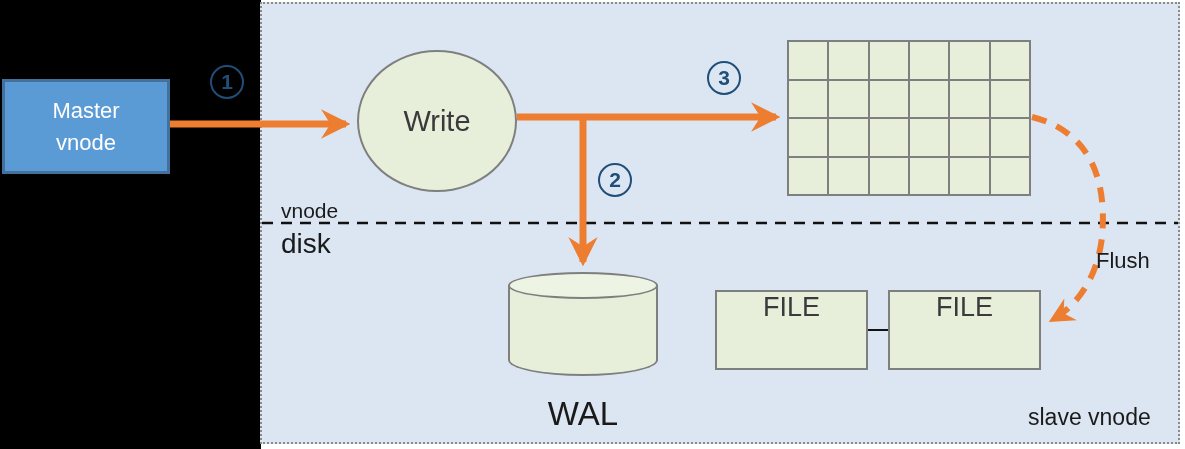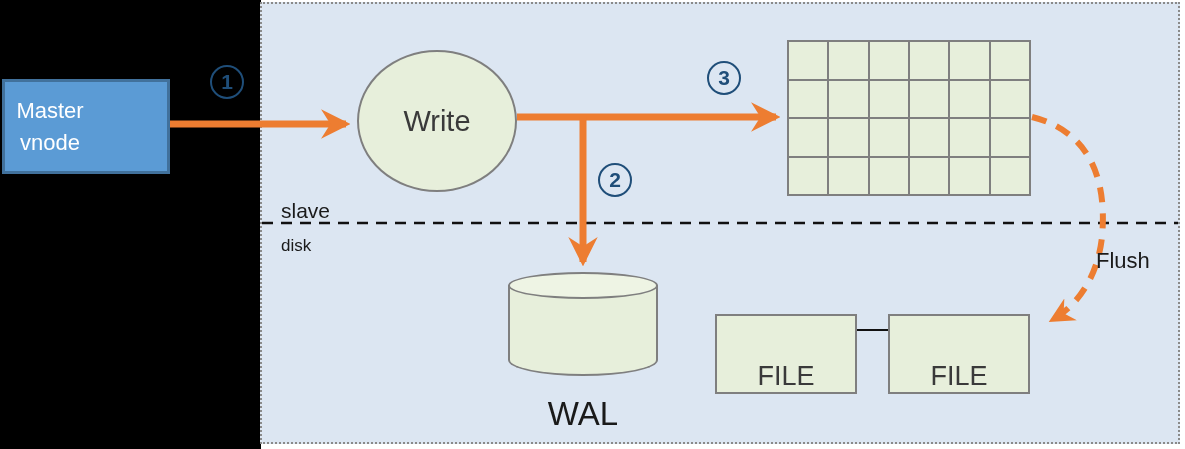--- a/index.html
+++ b/index.html
@@ -48,21 +48,21 @@
   .stroke-divider { stroke: #111; stroke-width: 2.5; fill: none; stroke-dasharray: 11 8; }
   .stroke-conn { stroke: #111; stroke-width: 2; fill: none; }
   .ah-fill { fill: var(--orange); }
 
   .master-box {
     position: absolute;
     left: 2px; top: 79px;
     width: 168px; height: 95px;
     background: var(--master-fill);
     border: 3px solid var(--master-border);
-    display: flex; align-items: center; 
+    display: flex; align-items: center; justify-content: center;
     text-align: center;
   }
   .master-box .lbl {
     color: #fff; font-size: 22px; line-height: 1.45;
     width: 90px;
   }
   .write-ellipse {
     position: absolute;
     left: 357px; top: 50px;
     width: 160px; height: 142px;
@@ -92,21 +92,21 @@
     font-size: 21px; font-weight: bold;
     display: flex; align-items: center; justify-content: center;
     background: transparent;
   }
   .step-1 { left: 210px; top: 65px; }
   .step-2 { left: 598px; top: 163px; }
   .step-3 { left: 707px; top: 61px; }
 
   .txt { position: absolute; color: var(--ink); }
   .txt-memory { left: 281px; top: 199px; font-size: 21px; }
-  .txt-disk   { left: 281px; top: 228px; font-size: 17px; margin-top: 8px; }
+  .txt-disk   { left: 281px; top: 228px; font-size: 28px; }
   .txt-flush  { left: 1096px; top: 248px; font-size: 22px; }
   .txt-slave  { left: 1028px; top: 404px; font-size: 23px; }
   .txt-wal    { left: 508px; top: 395px; width: 150px; text-align: center; font-size: 33px; }
 
   .cylinder {
     position: absolute;
     left: 508px; top: 272px;
     width: 150px; height: 104px;
   }
   .cyl-body {
@@ -121,25 +121,25 @@
     position: absolute;
     left: 0; right: 0; top: 0;
     height: 27px;
     background: var(--node-fill-top);
     border: 2px solid var(--node-border);
     border-radius: 50%;
   }
   .file-box {
     position: absolute;
     top: 290px;
-    width: 142px; height: 80px;
+    width: 153px; height: 80px;
     background: var(--node-fill);
     border: 2px solid var(--node-border);
-    display: flex; align-items: flex-end; justify-content: center;
-    color: var(--node-ink); font-size: 27px; margin-top: 24px;
+    display: flex; align-items: flex-start; justify-content: center;
+    color: var(--node-ink); font-size: 27px;
   }
   .file-1 { left: 715px; }
   .file-2 { left: 888px; }
 </style>
 </head>
 <body>
 
 <div class="stage">
 
   <div class="black-panel"></div>
@@ -198,31 +198,32 @@
   <div class="step-circle step-1">
     <span>1</span>
   </div>
   <div class="step-circle step-2">
     <span>2</span>
   </div>
   <div class="step-circle step-3">
     <span>3</span>
   </div>
 
-  <div class="txt txt-memory">slave</div>
+  <div class="txt txt-memory">vnode</div>
   <div class="txt txt-disk">disk</div>
 
   <div class="cylinder">
     <div class="cyl-body"></div>
     <div class="cyl-top"></div>
   </div>
   <div class="txt txt-wal">WAL</div>
 
   <div class="file-box file-1">
     <span>FILE</span>
   </div>
   <div class="file-box file-2">
     <span>FILE</span>
   </div>
 
   <div class="txt txt-flush">Flush</div>
+  <div class="txt txt-slave">slave vnode</div>
 
 </div>
 
 </body></html>

